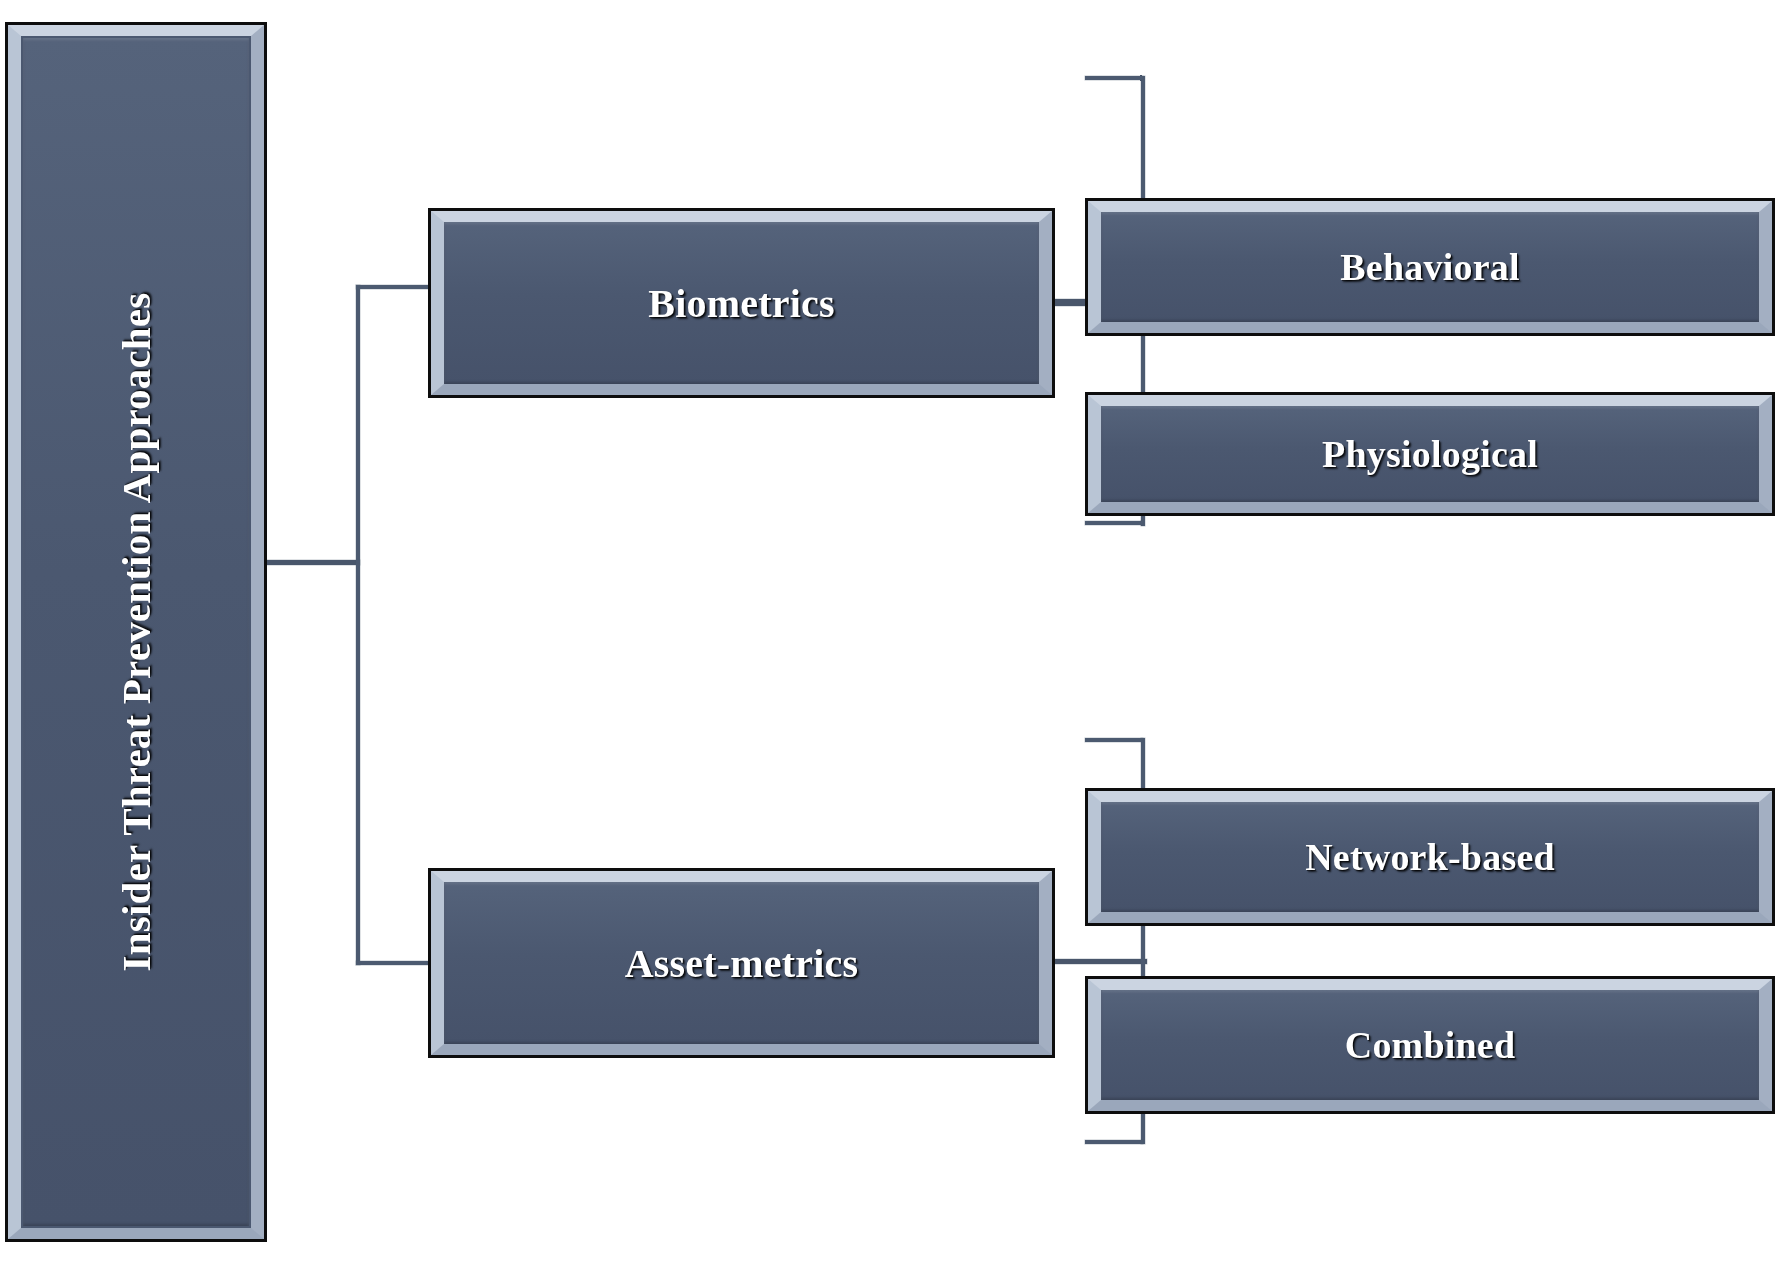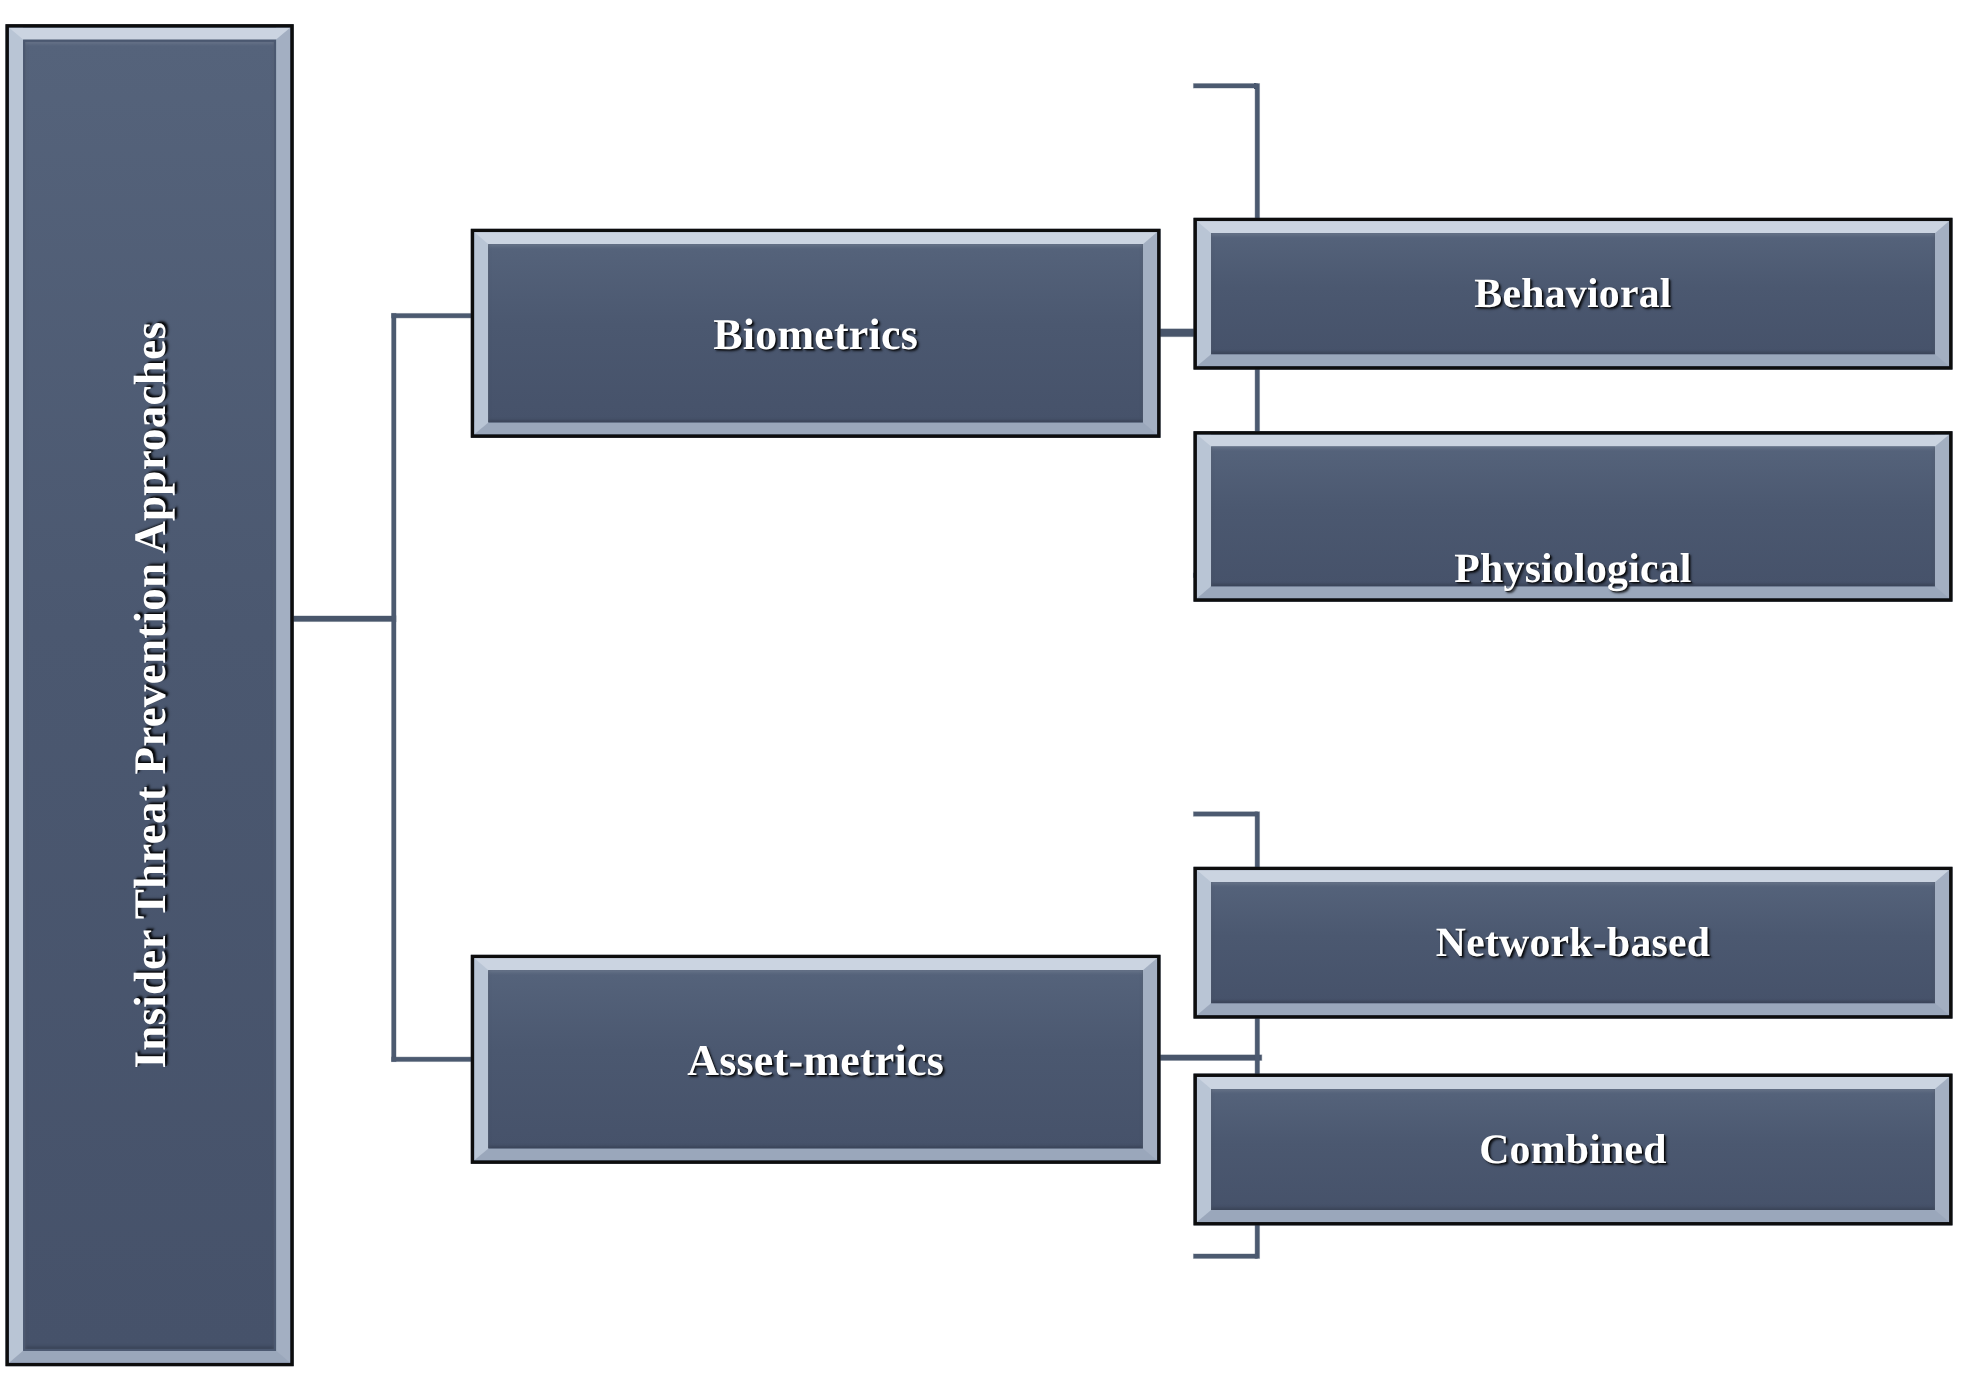--- a/index.html
+++ b/index.html
@@ -219,21 +219,21 @@
     <span class="bevel"></span>
     <span class="label">Biometrics</span>
   </div>
 
 
   <div class="node level2" style="left:1085px; top:198px; width:690px; height:138px;">
     <span class="bevel"></span>
     <span class="label">Behavioral</span>
   </div>
 
-  <div class="node level2" style="left:1085px; top:392px; width:690px; height:155px;align-items:flex-end;">
+  <div class="node level2" style="left:1085px; top:392px; width:690px; height:124px;">
     <span class="bevel"></span>
     <span class="label">Physiological</span>
   </div>
 
 
   <div class="node level2" style="left:1085px; top:788px; width:690px; height:138px;text-align:right;">
     <span class="bevel"></span>
     <span class="label">Network-based</span>
   </div>
 

